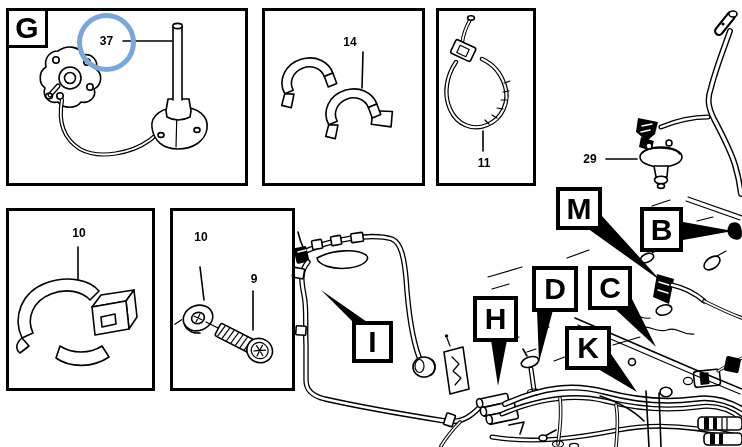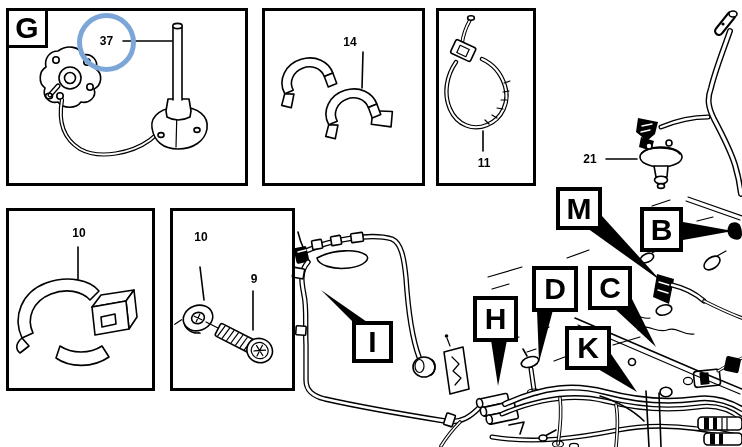--- a/index.html
+++ b/index.html
@@ -280,21 +280,21 @@
   <div class="corner-tab">G</div>
 
   <div class="highlight-circle" style="border-color: rgb(123, 166, 215);"></div>
 
   <div class="pnum" style="left:92px;top:33px;width:29px">37</div>
   <div class="pnum" style="left:336px;top:34px;width:28px">14</div>
   <div class="pnum" style="left:470px;top:155px;width:28px">11</div>
   <div class="pnum" style="left:65px;top:225px;width:28px">10</div>
   <div class="pnum" style="left:187px;top:229px;width:28px">10</div>
   <div class="pnum" style="left:246px;top:271px;width:16px">9</div>
-  <div class="pnum" style="left:576px;top:151px;width:28px">21</div>
+  <div class="pnum" style="left:576px;top:151px;width:28px">29</div>
 
   <div class="callout" style="left:556px;top:187px;width:46px;height:43px">M</div>
   <div class="callout" style="left:640px;top:207px;width:43px;height:45px">B</div>
   <div class="callout" style="left:588px;top:266px;width:44px;height:44px">C</div>
   <div class="callout" style="left:532px;top:266px;width:46px;height:46px">D</div>
   <div class="callout" style="left:565px;top:326px;width:46px;height:44px">K</div>
   <div class="callout" style="left:473px;top:296px;width:45px;height:46px">H</div>
   <div class="callout" style="left:352px;top:321px;width:41px;height:42px">I</div>
 
 </div>

